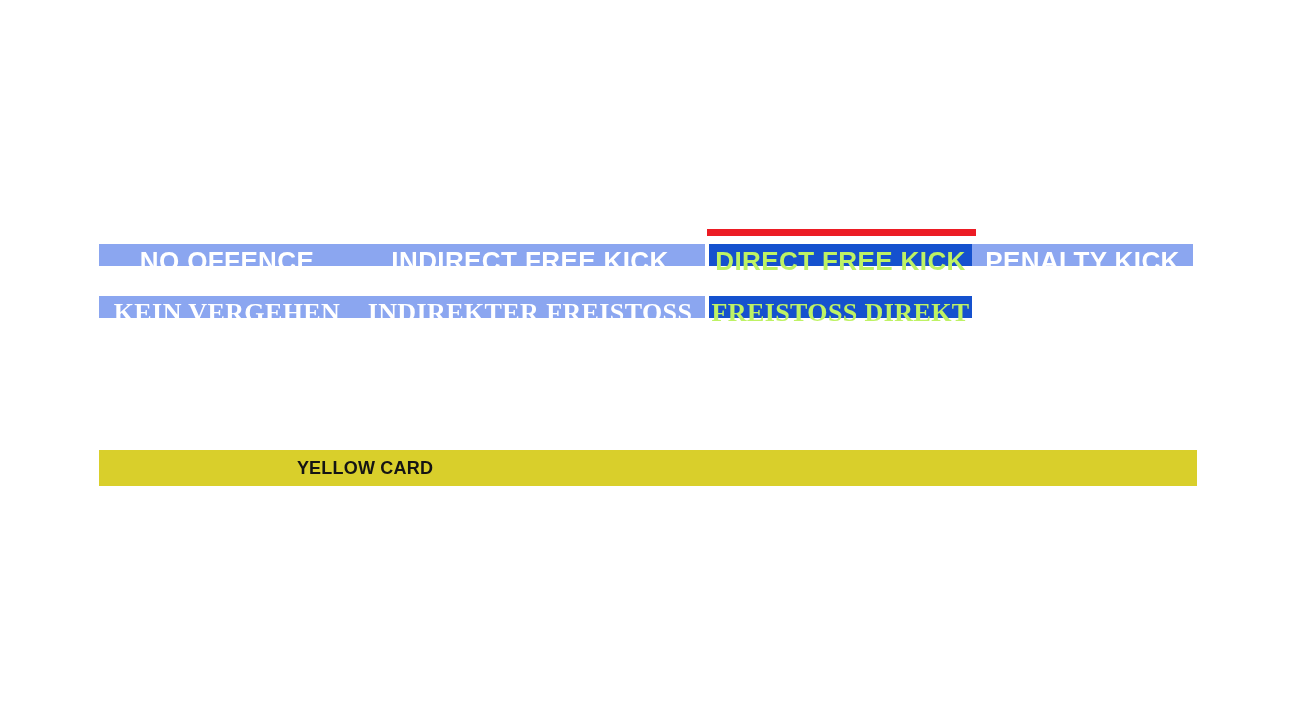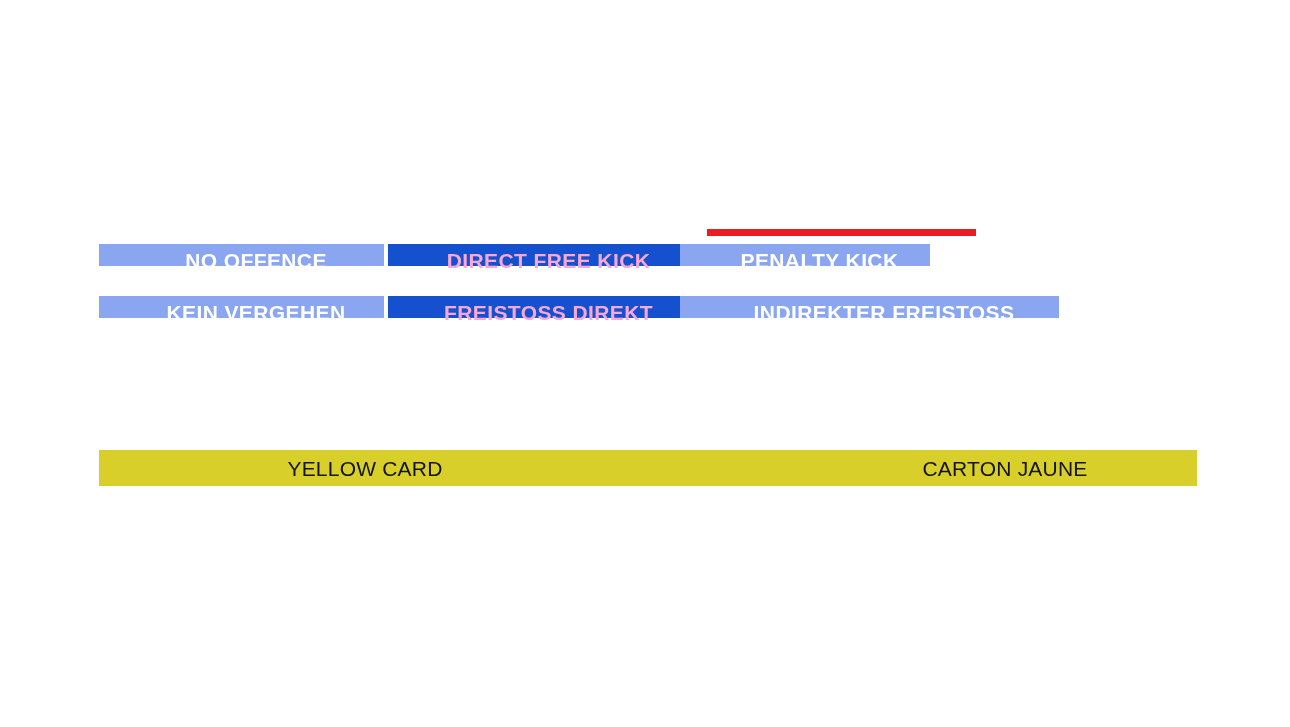--- a/index.html
+++ b/index.html
@@ -26,87 +26,86 @@
   }
   
   .answer-row {
     position: absolute;
     left: 99px;
     width: 1098px;
     height: 34px;
     display: flex;
   }
   .row-en { top: 244px; }
-  .row-de { top: 296px; }
+  .row-de { top: 296px; font-family: Liberation Serif, serif; }
   .row-fr { top: 347px; }
   .cell {
     height: 22px;
     line-height: 34px;
     text-align: center;
     background: #8BA6F0;
     color: #ffffff;
-    font-size: 21px;
+    font-size: 26px;
     font-weight: 700;
     letter-spacing: 0.4px;
     white-space: nowrap;
     cursor: pointer;
-    padding-left: 29px;
   }
   .w1 { width: 256px; }
   .w2 { width: 350px; }
   .w3 { width: 263px; margin-left: 4px; }
   .w4 { width: 221px; }
   .cell.selected {
     background: #1551CE;
-    color: #f9a8d4;
+    color: #bef264;
   }
   
   .card-bar {
     position: absolute;
     left: 99px;
     top: 450px;
     width: 1098px;
     height: 36px;
     background: #D9CF2B;
     cursor: pointer;
   }
   .card-label {
     position: absolute;
     top: 0;
     height: 36px;
     line-height: 37px;
     transform: translateX(-50%);
     color: #141414;
-    font-size: 21px;
-    font-weight: 400;
+    font-size: 18px;
+    font-weight: 700;
     letter-spacing: 0.2px;
     white-space: nowrap;
   }
   .card-label.pos-en { left: 266px; }
   .card-label.pos-de { left: 581px; }
   .card-label.pos-fr { left: 906px; }
 </style>
 </head>
 <body>
 
 <div class="canvas">
 
   <div class="selection-indicator"></div>
 
   <div class="answer-row row-en">
     <div class="cell w1">NO OFFENCE</div>
+    <div class="cell w2">INDIRECT FREE KICK</div>
     <div class="cell w3 selected">DIRECT FREE KICK</div>
     <div class="cell w4">PENALTY KICK</div>
   </div>
 
   <div class="answer-row row-de">
     <div class="cell w1">KEIN VERGEHEN</div>
+    <div class="cell w2">INDIREKTER FREISTOSS</div>
     <div class="cell w3 selected">FREISTOSS DIREKT</div>
-    <div class="cell w2">INDIREKTER FREISTOSS</div>
   </div>
 
 
   <div class="card-bar">
     <span class="card-label pos-en">YELLOW CARD</span>
-    <span class="card-label pos-fr">CARTON JAUNE</span>
   </div>
 
 </div>
 
 </body></html>

